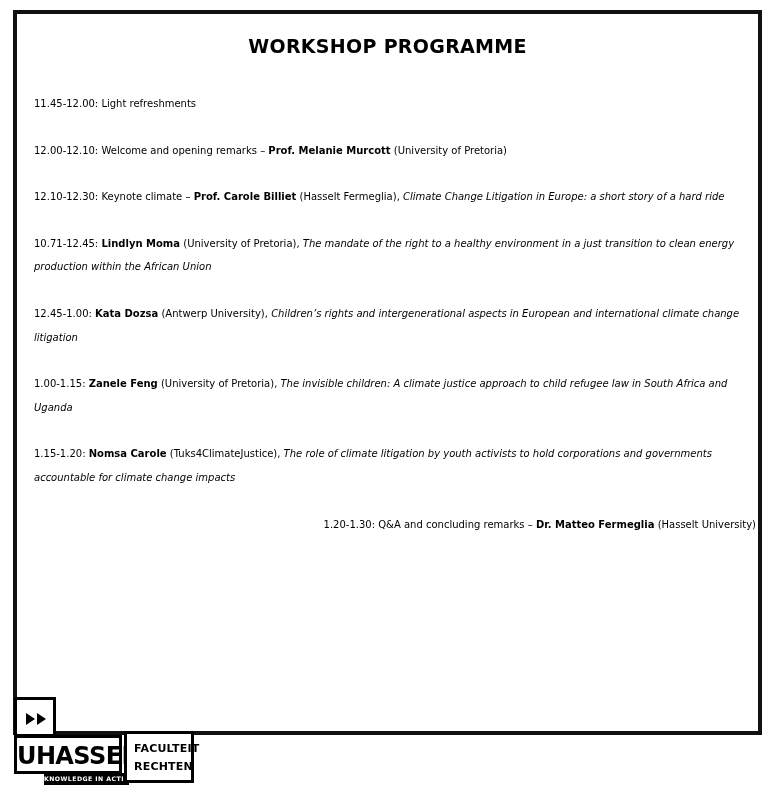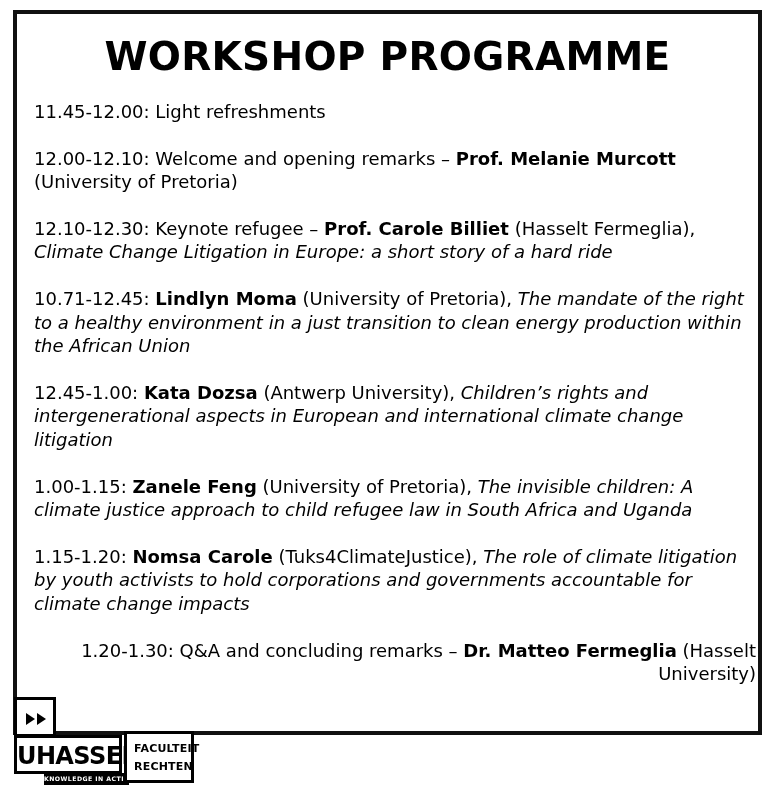--- a/index.html
+++ b/index.html
@@ -38,38 +38,38 @@
     background: #ffffff;
   }
 
   
   #title {
     position: absolute;
     left: 0;
     right: 0;
     top: 22px;
     text-align: center;
-    font-size: 39px;
+    font-size: 19px;
     font-weight: bold;
     letter-spacing: 0.3px;
     line-height: 1.1;
   }
 
   
   #programme {
     position: absolute;
     left: 17px;
     top: 78px;
     width: 722px;
   }
 
   .entry {
-    font-size: 18px;
+    font-size: 10px;
     line-height: 23.6px;
-    margin: 8px 0 23px 0;
+    margin: 0 0 23px 0;
     text-align: left;
     word-spacing: 0px;
   }
   .entry:last-child { margin-bottom: 0; text-align: right; }
 
   .speaker {
     font-weight: bold;
   }
   .talk {
     font-style: italic;
@@ -176,21 +176,21 @@
 
 <div id="poster">
 
   <div id="frame">
 
     <div id="title">WORKSHOP PROGRAMME</div>
 
     <div id="programme">
         <p class="entry"><span>11.45-12.00: </span><span>Light refreshments</span></p>
         <p class="entry"><span>12.00-12.10: </span><span>Welcome and opening remarks – </span><span class="speaker">Prof. Melanie Murcott</span><span> (University of Pretoria)</span></p>
-        <p class="entry"><span>12.10-12.30: </span><span>Keynote refugee – </span><span class="speaker">Prof. Carole Billiet</span><span> (Hasselt Fermeglia), </span><span class="talk">Climate Change Litigation in Europe: a short story of a hard ride</span></p>
+        <p class="entry"><span>12.10-12.30: </span><span>Keynote climate – </span><span class="speaker">Prof. Carole Billiet</span><span> (Hasselt Fermeglia), </span><span class="talk">Climate Change Litigation in Europe: a short story of a hard ride</span></p>
         <p class="entry"><span>10.71-12.45: </span><span class="speaker">Lindlyn Moma</span><span> (University of Pretoria), </span><span class="talk">The mandate of the right to a healthy environment in a just transition to clean energy production within the African Union</span></p>
         <p class="entry"><span>12.45-1.00: </span><span class="speaker">Kata Dozsa</span><span> (Antwerp University), </span><span class="talk">Children’s rights and intergenerational aspects in European and international climate change litigation</span></p>
         <p class="entry"><span>1.00-1.15: </span><span class="speaker">Zanele Feng</span><span> (University of Pretoria), </span><span class="talk">The invisible children: A climate justice approach to child refugee law in South Africa and Uganda</span></p>
         <p class="entry"><span>1.15-1.20: </span><span class="speaker">Nomsa Carole</span><span> (Tuks4ClimateJustice), </span><span class="talk">The role of climate litigation by youth activists to hold corporations and governments accountable for climate change impacts</span></p>
         <p class="entry"><span>1.20-1.30: </span><span>Q&amp;A and concluding remarks – </span><span class="speaker">Dr. Matteo Fermeglia</span><span> (Hasselt University)</span></p>
       </div>
 
   </div>
 
   <div id="logo">

